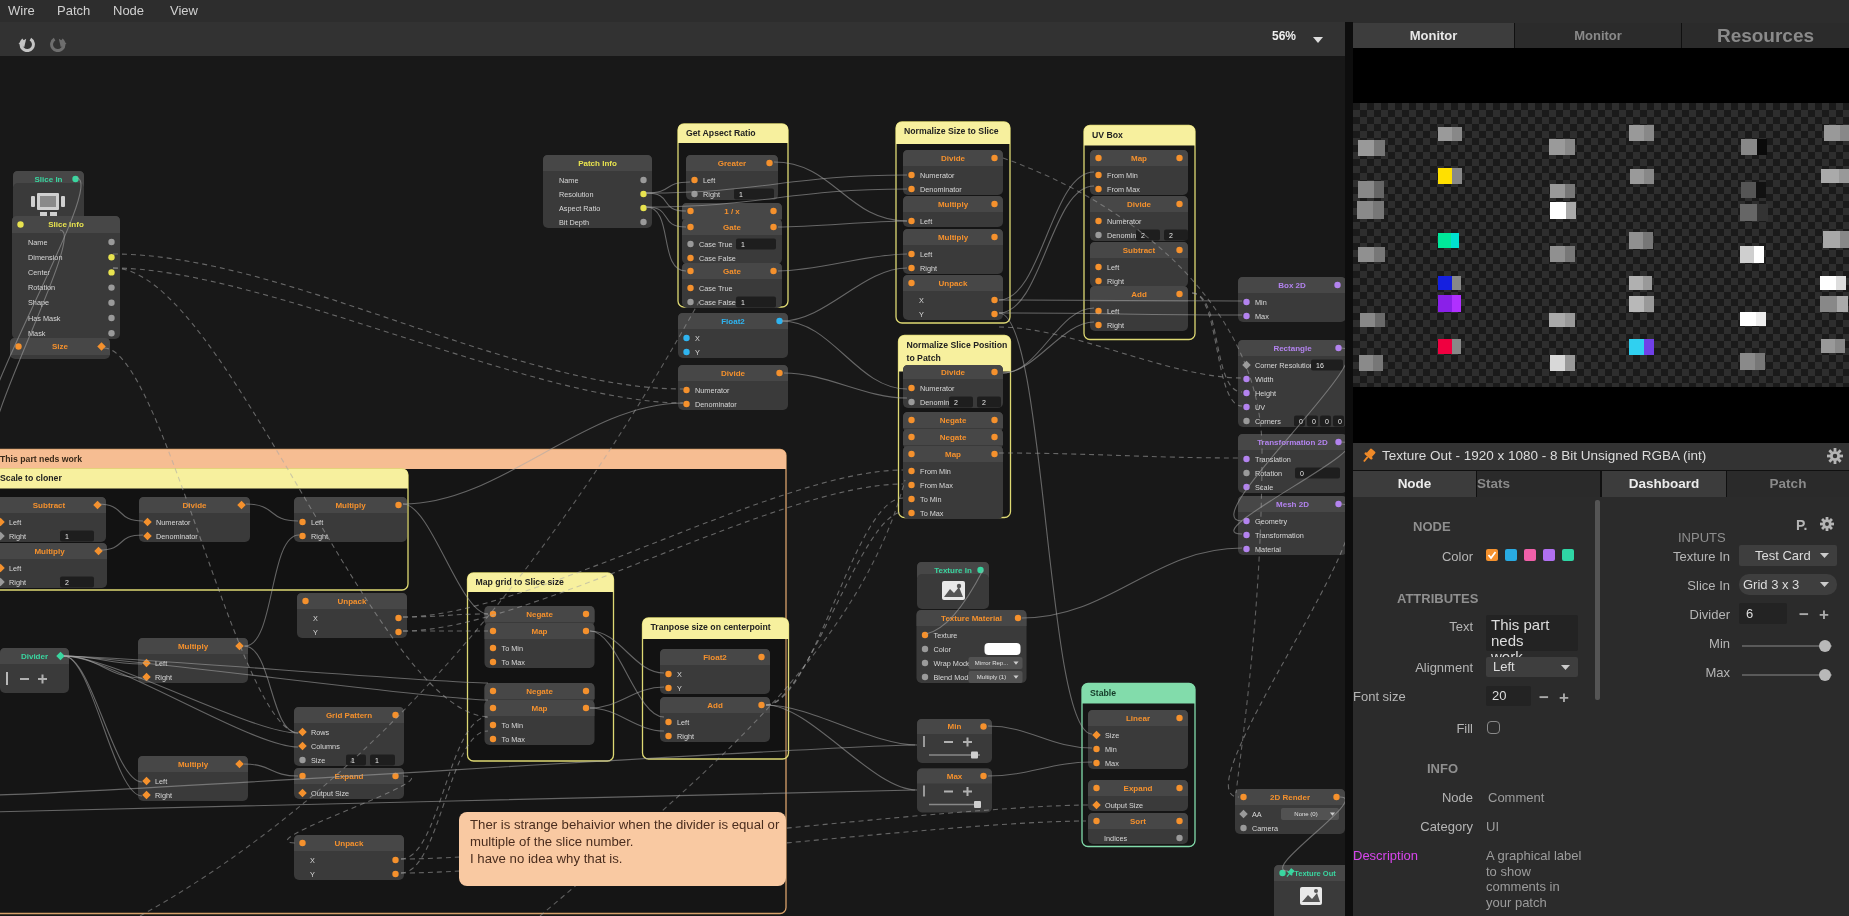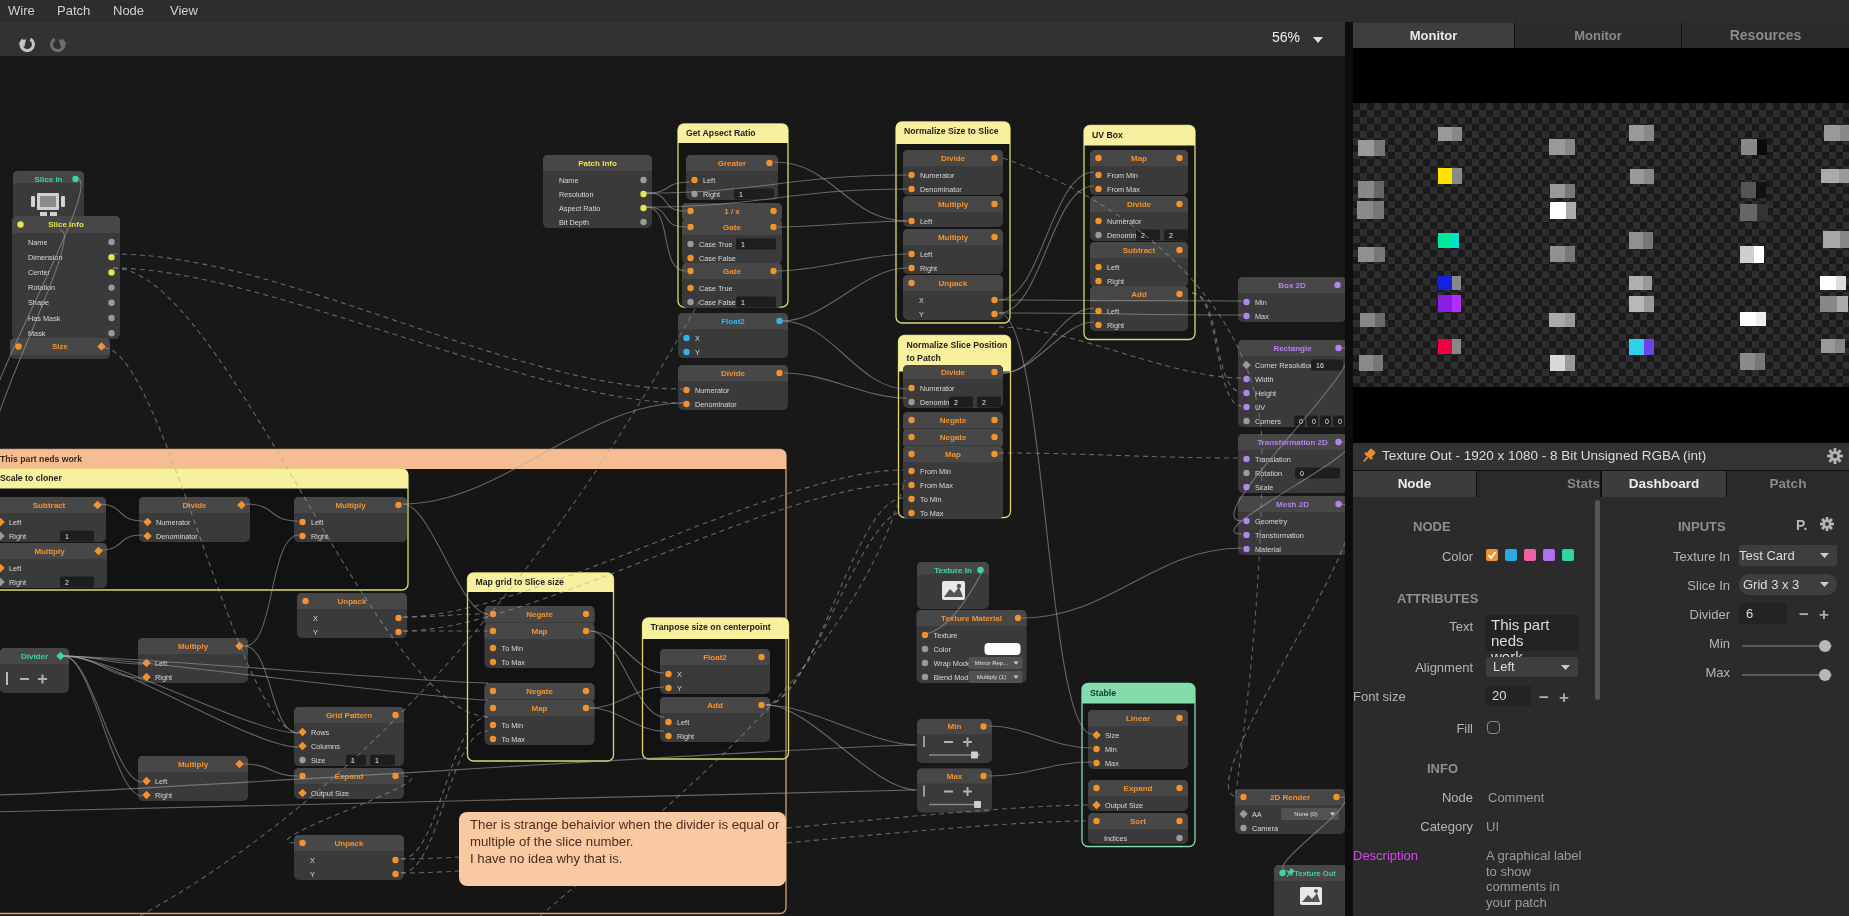--- a/index.html
+++ b/index.html
@@ -16,21 +16,21 @@
 <svg class="abs" style="left:17px;top:10px" width="60" height="20" viewBox="0 0 60 20">
 <g transform="translate(0,2.5)">
         <path d="M6.2 5.2 A6.2 6.2 0 1 0 13.4 4.6" fill="none" stroke="#c4c4c4" stroke-width="3"></path>
         <polygon points="1.5,8.8 9.2,4.2 7.2,12.8" fill="#c4c4c4"></polygon>
       </g>
 <g transform="translate(51,2.5) scale(-1,1)">
         <path d="M6.2 5.2 A6.2 6.2 0 1 0 13.4 4.6" fill="none" stroke="#6e6e6e" stroke-width="3"></path>
         <polygon points="1.5,8.8 9.2,4.2 7.2,12.8" fill="#6e6e6e"></polygon>
       </g>
 </svg>
-<span class="abs" style="left:1272px;top:7px;color:#efefef;font-size:14px;font-weight:normal">56%</span>
+<span class="abs" style="left:1272px;top:7px;color:#efefef;font-size:12px;font-weight:bold">56%</span>
 <svg class="abs" style="left:1312px;top:14px" width="12" height="8">
       <path d="M1 1 L11 1 L6 7 Z" fill="#ddd"></path>
     </svg>
 </div>
 
 <svg class="abs" style="left:0;top:56px" width="1345" height="860" viewBox="0 56 1345 860" font-family="Liberation Sans,sans-serif">
 <rect x="0" y="56" width="1345" height="860" fill="#181818"></rect>
 <rect x="-8" y="449.5" width="794" height="464" rx="6" fill="rgba(0,0,0,0.12)" stroke="#d8a06a" stroke-width="1.3"></rect>
 <path d="M-8 469.0 v-13.5 q0,-6 6,-6 h782 q6,0 6,6 v13.5 z" fill="#f6bd92"></path>
 <text x="0" y="461.7" font-size="8.7" font-weight="600" fill="#3a2a1a">This part neds work</text>
@@ -642,21 +642,21 @@
 <text x="470" y="846" font-size="13.2" fill="#4a2d1e">multiple of the slice number.</text>
 <text x="470" y="863" font-size="13.2" fill="#4a2d1e">I have no idea why that is.</text>
 </svg>
 <div class="abs" style="left:1345px;top:22px;width:8px;height:894px;background:#0d0d0d"></div>
 
 <div class="abs" style="left:1353px;top:0;width:496px;height:807px;background:#101010">
 <div class="abs" style="left:0;top:0;width:496px;height:23px;background:#2d2d2d"></div>
 
 <div class="abs" style="left:0;top:23px;width:161px;height:25px;background:#3d3d3d;color:#e8e8e8;font-weight:bold;font-size:13px;text-align:center;line-height:25px">Monitor</div>
 <div class="abs" style="left:162px;top:23px;width:166px;height:25px;background:#2b2b2b;color:#8a8a8a;font-weight:bold;font-size:13px;text-align:center;line-height:25px">Monitor</div>
-<div class="abs" style="left:329px;top:23px;width:167px;height:25px;background:#2b2b2b;color:#8a8a8a;font-weight:bold;font-size:14px;text-align:center;line-height:25px">Resources</div>
+<div class="abs" style="left:329px;top:23px;width:167px;height:25px;background:#2b2b2b;color:#8a8a8a;font-weight:bold;font-size:19px;text-align:center;line-height:25px">Resources</div>
 
 <div class="abs" style="left:0;top:48px;width:496px;height:395px;background:#000"></div>
 
 <div class="abs" style="left:0;top:103px;width:496px;height:284px;background-color:#1a1a1a;background-image:linear-gradient(45deg,#2e2e2e 25%,transparent 25%,transparent 75%,#2e2e2e 75%),linear-gradient(45deg,#2e2e2e 25%,transparent 25%,transparent 75%,#2e2e2e 75%);background-size:14px 14px;background-position:0 0,7px 7px">
 <div style="position:absolute;left:5px;top:37px;width:27px;height:16px;background:linear-gradient(90deg,#999 60%,#777 60%)"></div>
 <div style="position:absolute;left:5px;top:78px;width:26px;height:17px;background:linear-gradient(90deg,#888 60%,#666 60%)"></div>
 <div style="position:absolute;left:4px;top:98px;width:27px;height:18px;background:linear-gradient(90deg,#8a8a8a 60%,#777 60%)"></div>
 <div style="position:absolute;left:5px;top:144px;width:27px;height:15px;background:linear-gradient(90deg,#909090 60%,#777 60%)"></div>
 <div style="position:absolute;left:7px;top:210px;width:25px;height:14px;background:linear-gradient(90deg,#888 60%,#6a6a6a 60%)"></div>
 <div style="position:absolute;left:6px;top:252px;width:24px;height:16px;background:linear-gradient(90deg,#8a8a8a 60%,#777 60%)"></div>
@@ -709,21 +709,21 @@
           <rect x="6.6" y="0" width="2.8" height="3.4" fill="#b5b5b5" transform="rotate(180 8.0 8.0)"></rect>
           <rect x="6.6" y="0" width="2.8" height="3.4" fill="#b5b5b5" transform="rotate(225 8.0 8.0)"></rect>
           <rect x="6.6" y="0" width="2.8" height="3.4" fill="#b5b5b5" transform="rotate(270 8.0 8.0)"></rect>
           <rect x="6.6" y="0" width="2.8" height="3.4" fill="#b5b5b5" transform="rotate(315 8.0 8.0)"></rect>
           <circle cx="8.0" cy="8.0" r="5.12" fill="#b5b5b5"></circle>
           <circle cx="8.0" cy="8.0" r="2.24" fill="#333"></circle>
         </svg></span>
 </div>
 
 <div class="abs" style="left:0;top:471px;width:123px;height:26px;background:#3c3c3c;color:#ececec;font-weight:bold;font-size:13.5px;text-align:center;line-height:26px">Node</div>
-<div class="abs" style="left:124px;top:471px;width:123px;height:26px;background:#2a2a2a;color:#8a8a8a;font-weight:bold;font-size:13.5px;text-align:right;line-height:26px">Stats</div>
+<div class="abs" style="left:124px;top:471px;width:123px;height:26px;background:#2a2a2a;color:#8a8a8a;font-weight:bold;font-size:13.5px;text-align:left;line-height:26px">Stats</div>
 <div class="abs" style="left:249px;top:471px;width:124px;height:26px;background:#3c3c3c;color:#ececec;font-weight:bold;font-size:13.5px;text-align:center;line-height:26px">Dashboard</div>
 <div class="abs" style="left:374px;top:471px;width:122px;height:26px;background:#2a2a2a;color:#8a8a8a;font-weight:bold;font-size:13.5px;text-align:center;line-height:26px">Patch</div>
 
 <div class="abs" style="left:0;top:497px;width:496px;height:419px;background:#2b2b2b;font-size:13px;color:#9c9c9c">
 <div class="abs" style="left:242px;top:3px;width:5px;height:200px;background:#555;border-radius:2px"></div>
 <div class="abs" style="left:60px;top:22px;font-weight:bold;color:#8f8f8f">NODE</div>
 <div class="abs" style="left:0px;top:52px;width:120px;text-align:right;color:#b5b5b5">Color</div>
 <div class="abs" style="left:133px;top:52px"><svg width="110" height="13">
 <rect x="0" y="0" width="12" height="12" rx="2" fill="#f5912d"></rect>
           <path d="M2.5 6 L5 9 L9.5 3" stroke="#fff" stroke-width="1.8" fill="none"></path>
@@ -746,36 +746,36 @@
 <div class="abs" style="left:0px;top:224px;width:120px;text-align:right;color:#b5b5b5">Fill</div>
 <div class="abs" style="left:134px;top:224px;width:13px;height:13px;border:1.5px solid #8a8a8a;border-radius:4px"></div>
 <div class="abs" style="left:74px;top:264px;font-weight:bold;color:#8f8f8f">INFO</div>
 <div class="abs" style="left:0px;top:293px;width:120px;text-align:right;color:#b5b5b5">Node</div>
       <div class="abs" style="left:135px;top:293px">Comment</div>
 <div class="abs" style="left:0px;top:322px;width:120px;text-align:right;color:#b5b5b5">Category</div>
       <div class="abs" style="left:133px;top:322px">UI</div>
 <div class="abs" style="left:0px;top:351px;width:120px;text-align:left;color:#d946ef">Description</div>
 <div class="abs" style="left:133px;top:351px;width:100px;line-height:15.5px">A graphical label to show comments in your patch</div>
 
-<div class="abs" style="left:325px;top:22px;font-weight:bold;color:#8f8f8f">INPUTS</div>
+<div class="abs" style="left:325px;top:33px;font-weight:normal;color:#8f8f8f">INPUTS</div>
 <div class="abs" style="left:443px;top:20px;font-weight:bold;color:#b5b5b5;font-size:14px">P.</div>
 <div class="abs" style="left:467px;top:20px"><svg width="14" height="14" viewBox="0 0 14 14">
           <rect x="5.6" y="0" width="2.8" height="3.4" fill="#b5b5b5" transform="rotate(0 7.0 7.0)"></rect>
           <rect x="5.6" y="0" width="2.8" height="3.4" fill="#b5b5b5" transform="rotate(45 7.0 7.0)"></rect>
           <rect x="5.6" y="0" width="2.8" height="3.4" fill="#b5b5b5" transform="rotate(90 7.0 7.0)"></rect>
           <rect x="5.6" y="0" width="2.8" height="3.4" fill="#b5b5b5" transform="rotate(135 7.0 7.0)"></rect>
           <rect x="5.6" y="0" width="2.8" height="3.4" fill="#b5b5b5" transform="rotate(180 7.0 7.0)"></rect>
           <rect x="5.6" y="0" width="2.8" height="3.4" fill="#b5b5b5" transform="rotate(225 7.0 7.0)"></rect>
           <rect x="5.6" y="0" width="2.8" height="3.4" fill="#b5b5b5" transform="rotate(270 7.0 7.0)"></rect>
           <rect x="5.6" y="0" width="2.8" height="3.4" fill="#b5b5b5" transform="rotate(315 7.0 7.0)"></rect>
           <circle cx="7.0" cy="7.0" r="4.48" fill="#b5b5b5"></circle>
           <circle cx="7.0" cy="7.0" r="1.9600000000000002" fill="#333"></circle>
         </svg></div>
 <div class="abs" style="left:250px;top:52px;width:127px;text-align:right;color:#b5b5b5">Texture In</div>
-<div class="abs" style="left:386px;top:48px;width:98px;height:21px;background:#3e3e3e;border-radius:2px;color:#ddd;line-height:21px;padding-left:0">Test Card<svg class="abs" style="right:7px;top:8px" width="10" height="6">
+<div class="abs" style="left:386px;top:48px;width:98px;height:21px;background:#3e3e3e;border-radius:2px;color:#ddd;line-height:21px;padding-left:16px">Test Card<svg class="abs" style="right:7px;top:8px" width="10" height="6">
           <path d="M0 0 L9 0 L4.5 5 Z" fill="#ccc"></path>
         </svg></div>
 <div class="abs" style="left:250px;top:81px;width:127px;text-align:right;color:#b5b5b5">Slice In</div>
 <div class="abs" style="left:386px;top:77px;width:98px;height:21px;background:#3e3e3e;border-radius:10px;color:#ddd;line-height:21px;padding-left:4px">Grid 3 x 3<svg class="abs" style="right:7px;top:8px" width="10" height="6">
           <path d="M0 0 L9 0 L4.5 5 Z" fill="#ccc"></path>
         </svg></div>
 <div class="abs" style="left:250px;top:110px;width:127px;text-align:right;color:#b5b5b5">Divider</div>
 <div class="abs" style="left:386px;top:106px;width:48px;height:21px;background:#232323;border-radius:2px;color:#ddd;line-height:21px;padding-left:7px">6</div>
 <div class="abs" style="left:446px;top:108px;color:#aaa;font-size:17px;font-weight:bold">−</div>
 <div class="abs" style="left:466px;top:108px;color:#aaa;font-size:17px;font-weight:bold">+</div>

